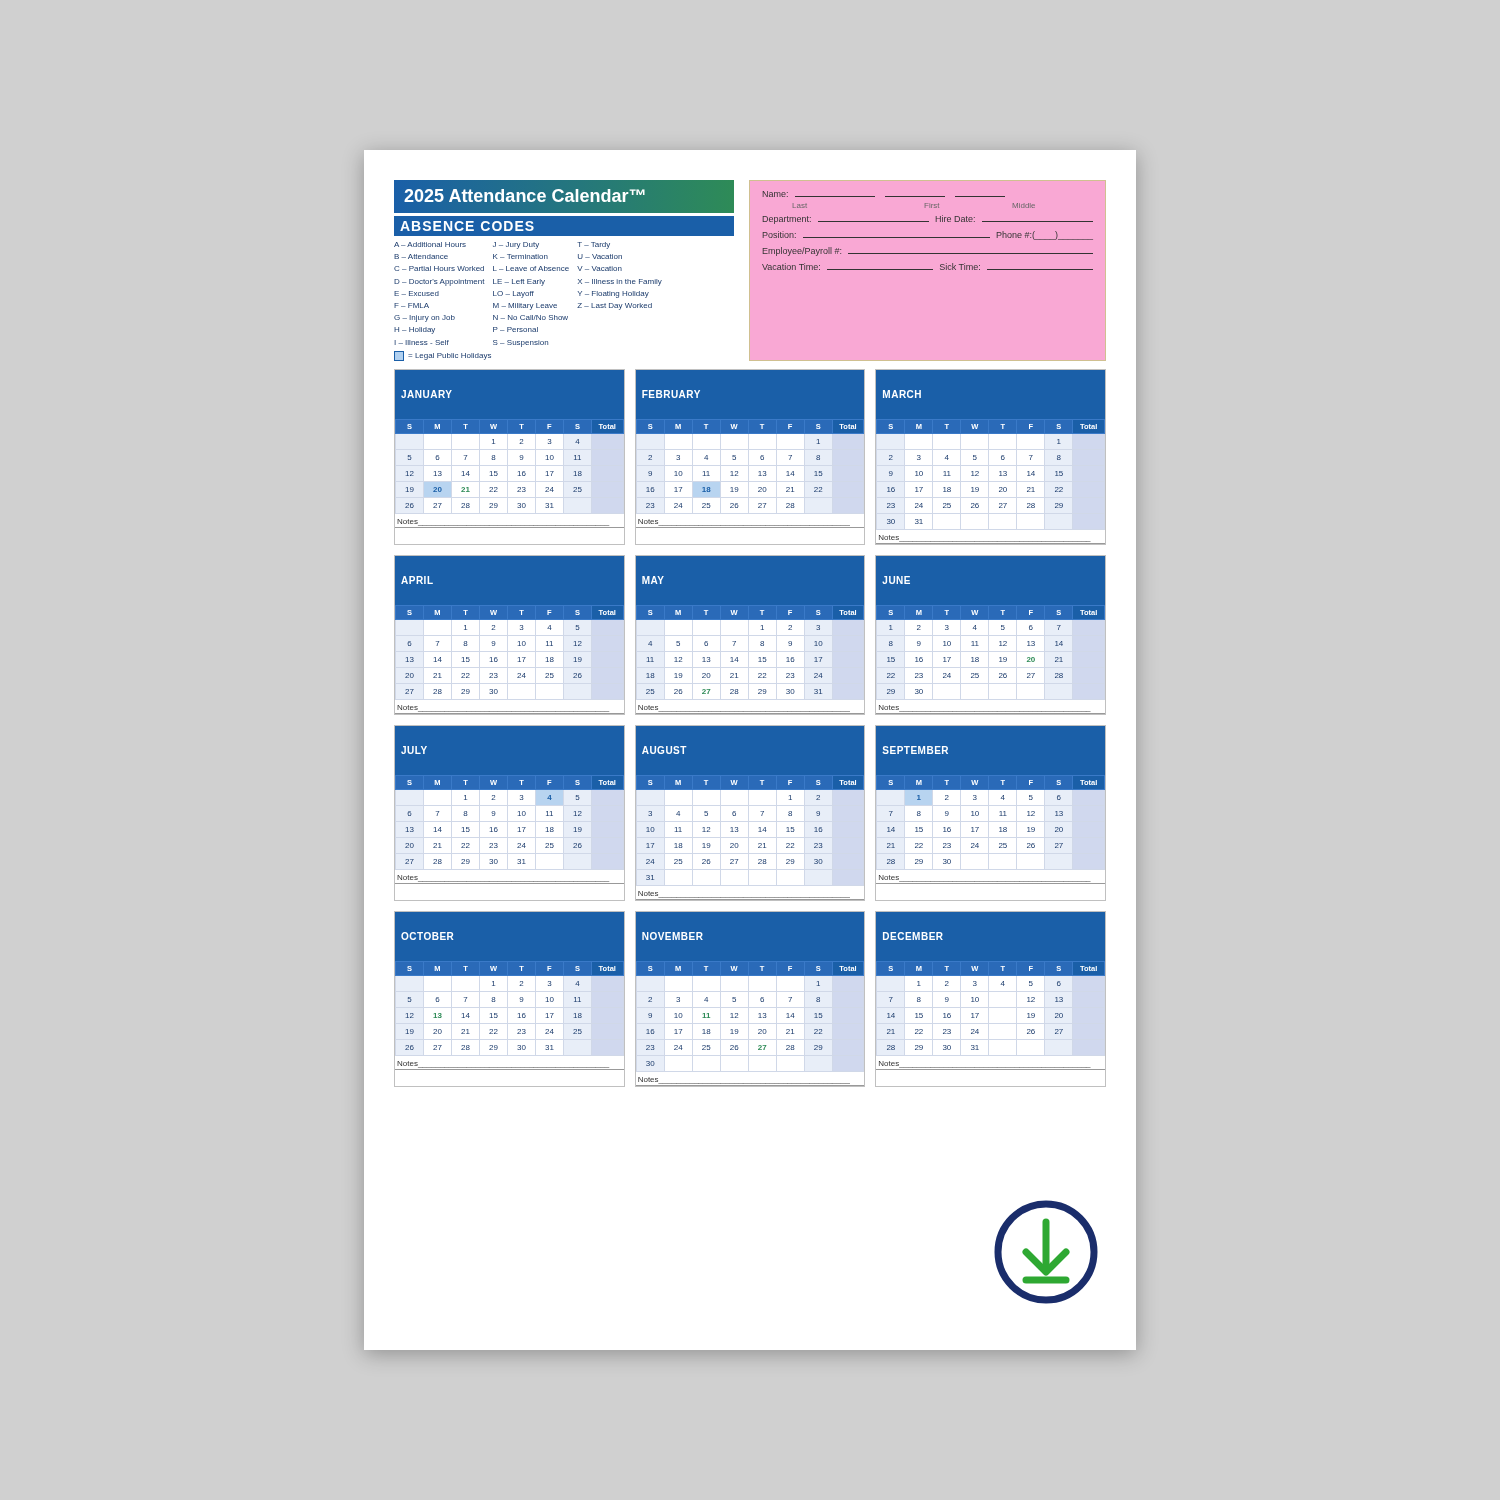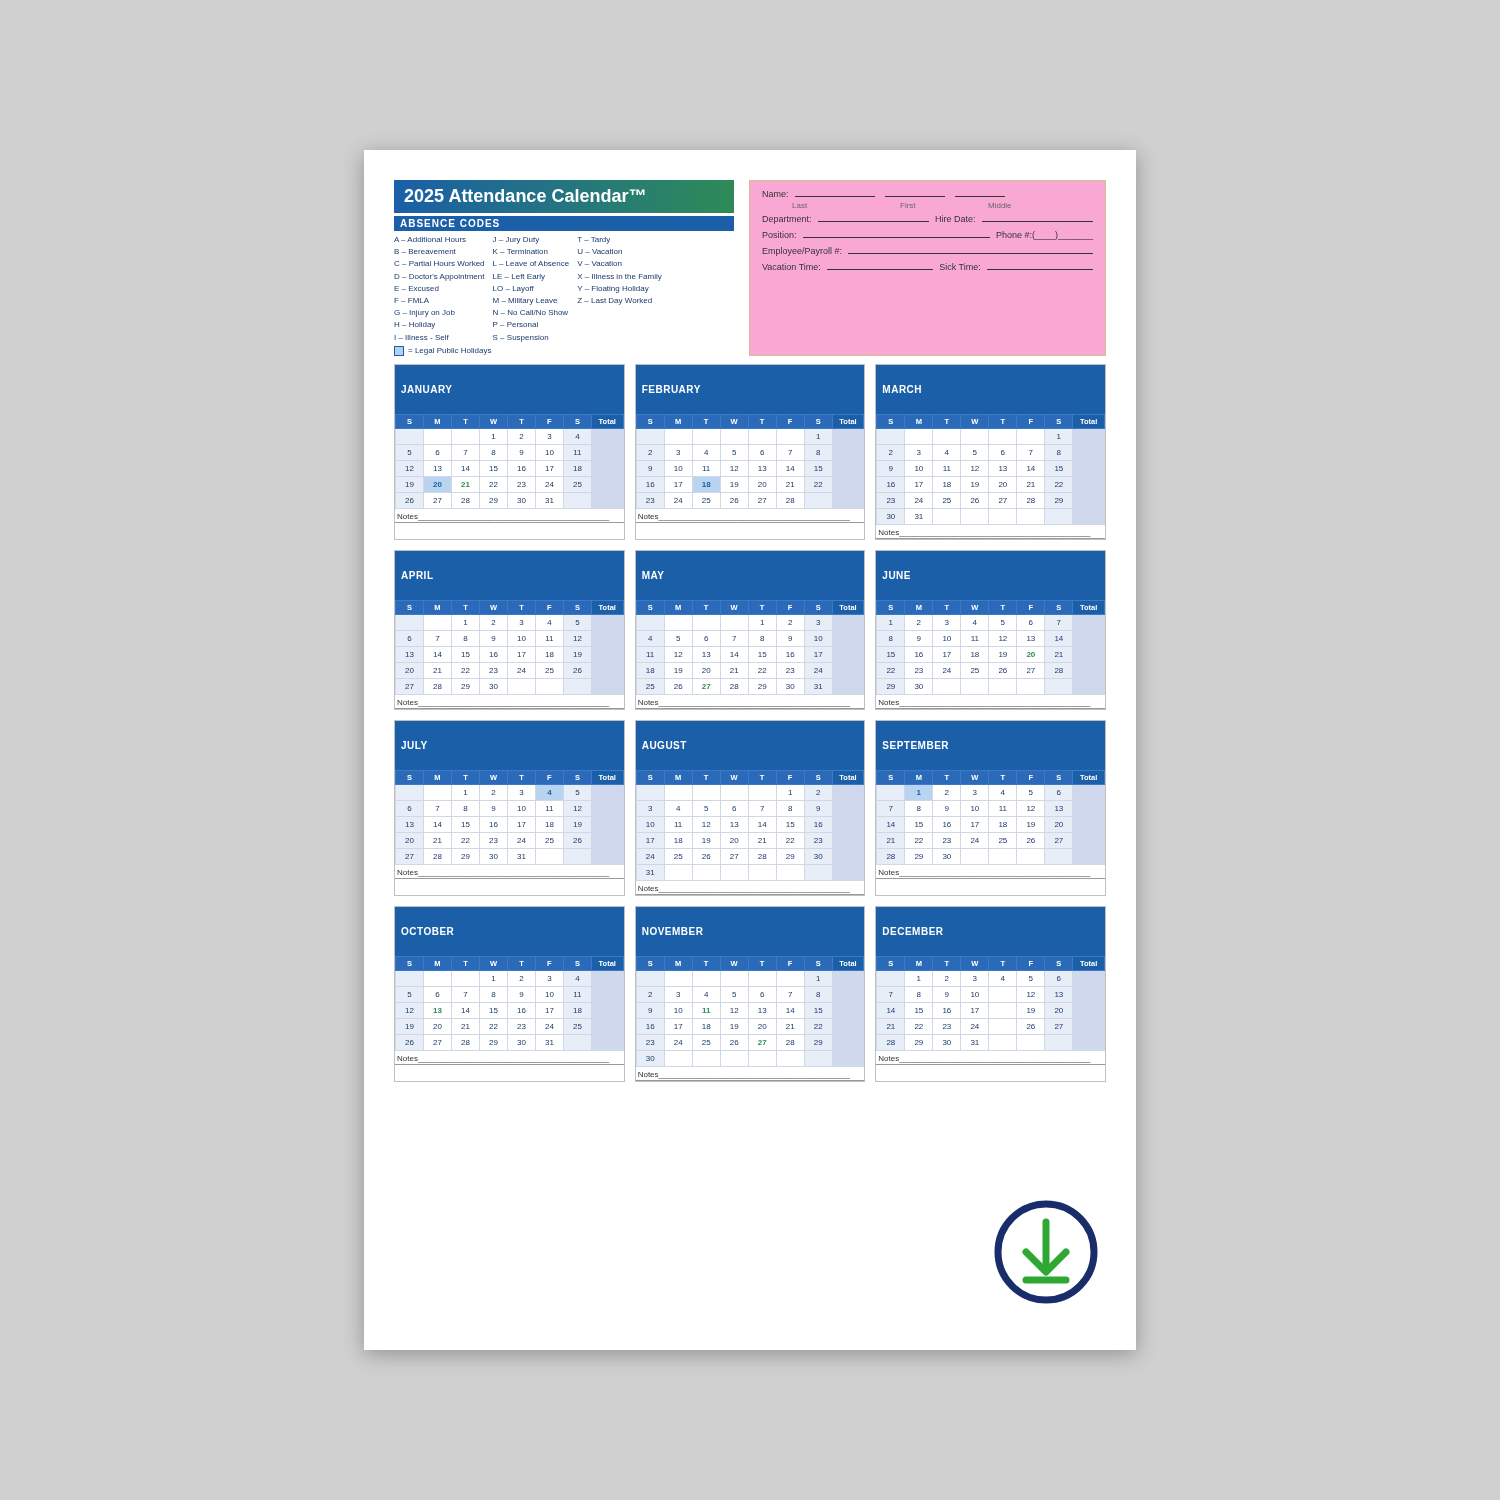--- a/index.html
+++ b/index.html
@@ -33,21 +33,21 @@
       background: linear-gradient(to right, #1a5fa8, #2e8b57);
       color: white;
       font-size: 18px;
       font-weight: bold;
       padding: 6px 10px;
       margin-bottom: 3px;
     }
     .absence-codes-header {
       background: #1a5fa8;
       color: white;
-      font-size: 10px;
+      font-size: 14px;
       font-weight: bold;
       padding: 2px 6px;
       letter-spacing: 1px;
       margin-bottom: 3px;
     }
     .codes-grid {
       display: flex;
       gap: 8px;
       font-size: 8px;
       color: #1a3a6b;
@@ -182,21 +182,21 @@
 
 <div class="page">
 
   <div class="header-section">
     <div class="title-codes-block">
       <div class="title-bar">2025 Attendance Calendar™</div>
       <div class="absence-codes-header">ABSENCE CODES</div>
       <div class="codes-grid">
         <div class="codes-col" id="col1">
             <span>A – Additional Hours</span>
-            <span>B – Bereavement</span>
+            <span>B – Attendance</span>
             <span>C – Partial Hours Worked</span>
             <span>D – Doctor's Appointment</span>
             <span>E – Excused</span>
             <span>F – FMLA</span>
             <span>G – Injury on Job</span>
             <span>H – Holiday</span>
             <span>I – Illness - Self</span>
           </div>
         <div class="codes-col" id="col2">
             <span>J – Jury Duty</span>
@@ -234,21 +234,21 @@
           <div class="info-sub-item">
             <div class="info-line" style="min-width:60px;"></div>
           </div>
           <div class="info-sub-item">
             <div class="info-line" style="min-width:50px;"></div>
           </div>
         </div>
       </div>
       <div style="display:flex; font-size:8px; color:#666; margin-top:-4px; margin-bottom:4px; padding-left:30px;gap:20px;">
         <span style="min-width:88px;">Last</span>
-        <span style="min-width:68px;">First</span>
+        <span style="min-width:68px;margin-left:24px;">First</span>
         <span>Middle</span>
       </div>
       <div class="info-row">
         <span class="info-label">Department:</span>
         <div class="info-line" style="min-width:100px;"></div>
         <span class="info-label">Hire Date:</span>
         <div class="info-line" style="min-width:70px;"></div>
       </div>
       <div class="info-row">
         <span class="info-label">Position:</span>

